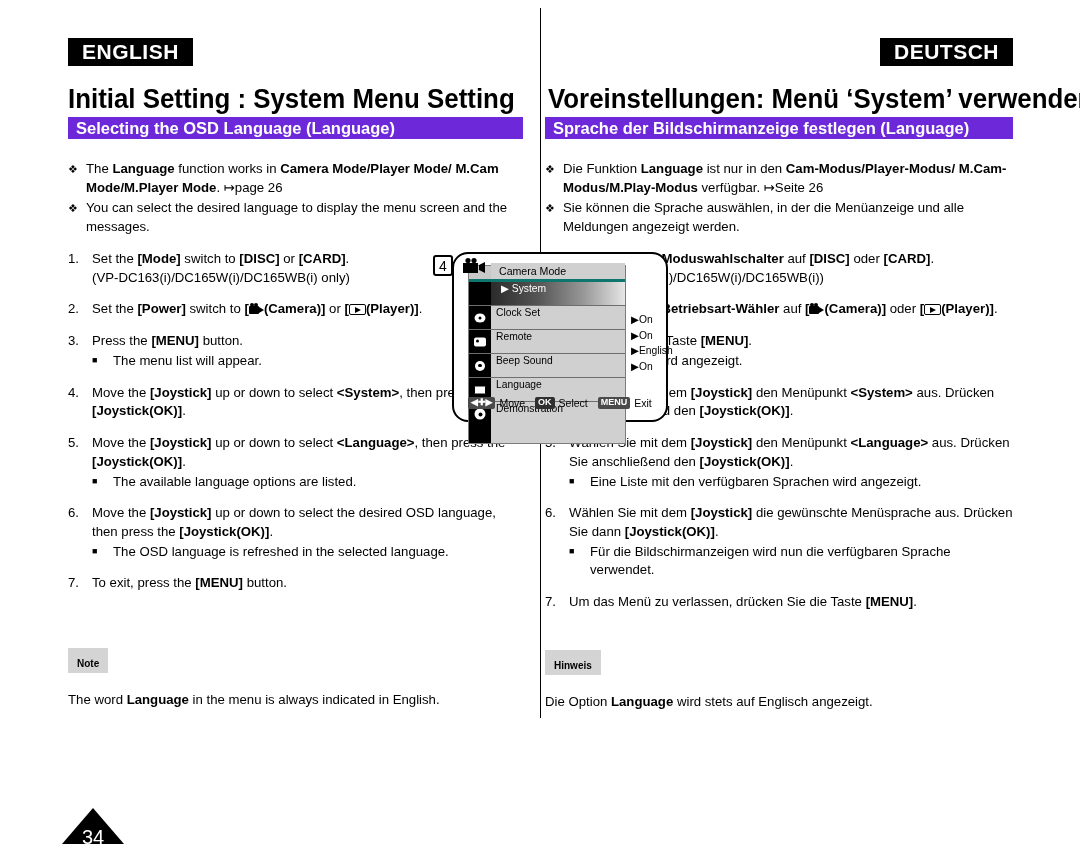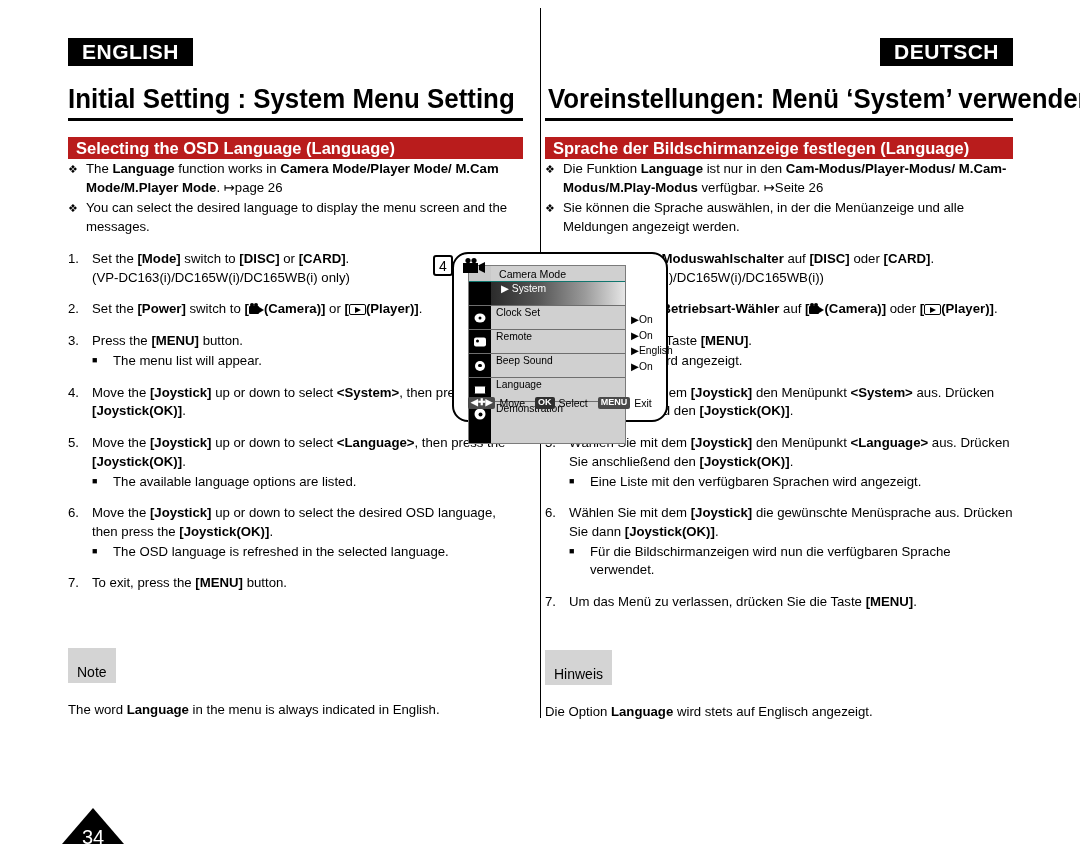--- a/index.html
+++ b/index.html
@@ -61,22 +61,22 @@
     top: 118px;
     height: 3px;
     background: #000;
   }
   .rule-en { left: 68px; width: 455px; }
   .rule-de { left: 545px; width: 468px; }
 
   
   .sectionbar {
     position: absolute;
-    top: 137px;
-    background: #b91c1c;
+    top: 117px;
+    background: #6d28d9;
     color: #fff;
     font-weight: bold;
     font-size: 16.5px;
     line-height: 22px;
     height: 22px;
     padding: 0 0 0 8px;
     white-space: nowrap;
     overflow: hidden;
   }
   .bar-en { left: 68px; width: 455px; }
@@ -135,23 +135,23 @@
 
   b { font-weight: bold; }
 
   
   .note-wrap { position: absolute; }
   .note-en { left: 68px; top: 648px; width: 456px; }
   .note-de { left: 545px; top: 650px; width: 470px; }
   .note-label {
     display: inline-block;
     background: #d4d4d4;
-    font-weight: normal;
-    font-size: 14px;
-    padding: 16px 9px 3px 9px;
+    font-weight: bold;
+    font-size: 10px;
+    padding: 10px 9px 3px 9px;
     line-height: 1.15;
   }
   .note-body {
     margin-top: 18px;
     font-size: 13.2px;
     line-height: 1.42;
   }
 
   
   .callout-num {
@@ -211,21 +211,21 @@
     flex: 1;
     background: #d0d0d0;
     font-size: 10.3px;
     line-height: 14.6px;
     padding-left: 5px;
     white-space: nowrap;
     color: #000;
     position: relative;
   }
   .mrow.header .micon { background: transparent; }
-  .mrow.header { border-bottom: 1px solid #0f766e; height: 16px; }
+  .mrow.header { border-bottom: 3px solid #0f766e; height: 16px; align-items: flex-end; }
   .mrow.header .mlabel {
     background: #d0d0d0;
     line-height: 16px;
     padding-left: 8px;
     font-size: 10.6px;
   }
   .mrow.sel .mlabel {
     background: linear-gradient(to right, #2b2b2b 0%, #555 35%, #9a9a9a 70%, #e6e6e6 100%);
     color: #fff;
     padding-left: 10px;

